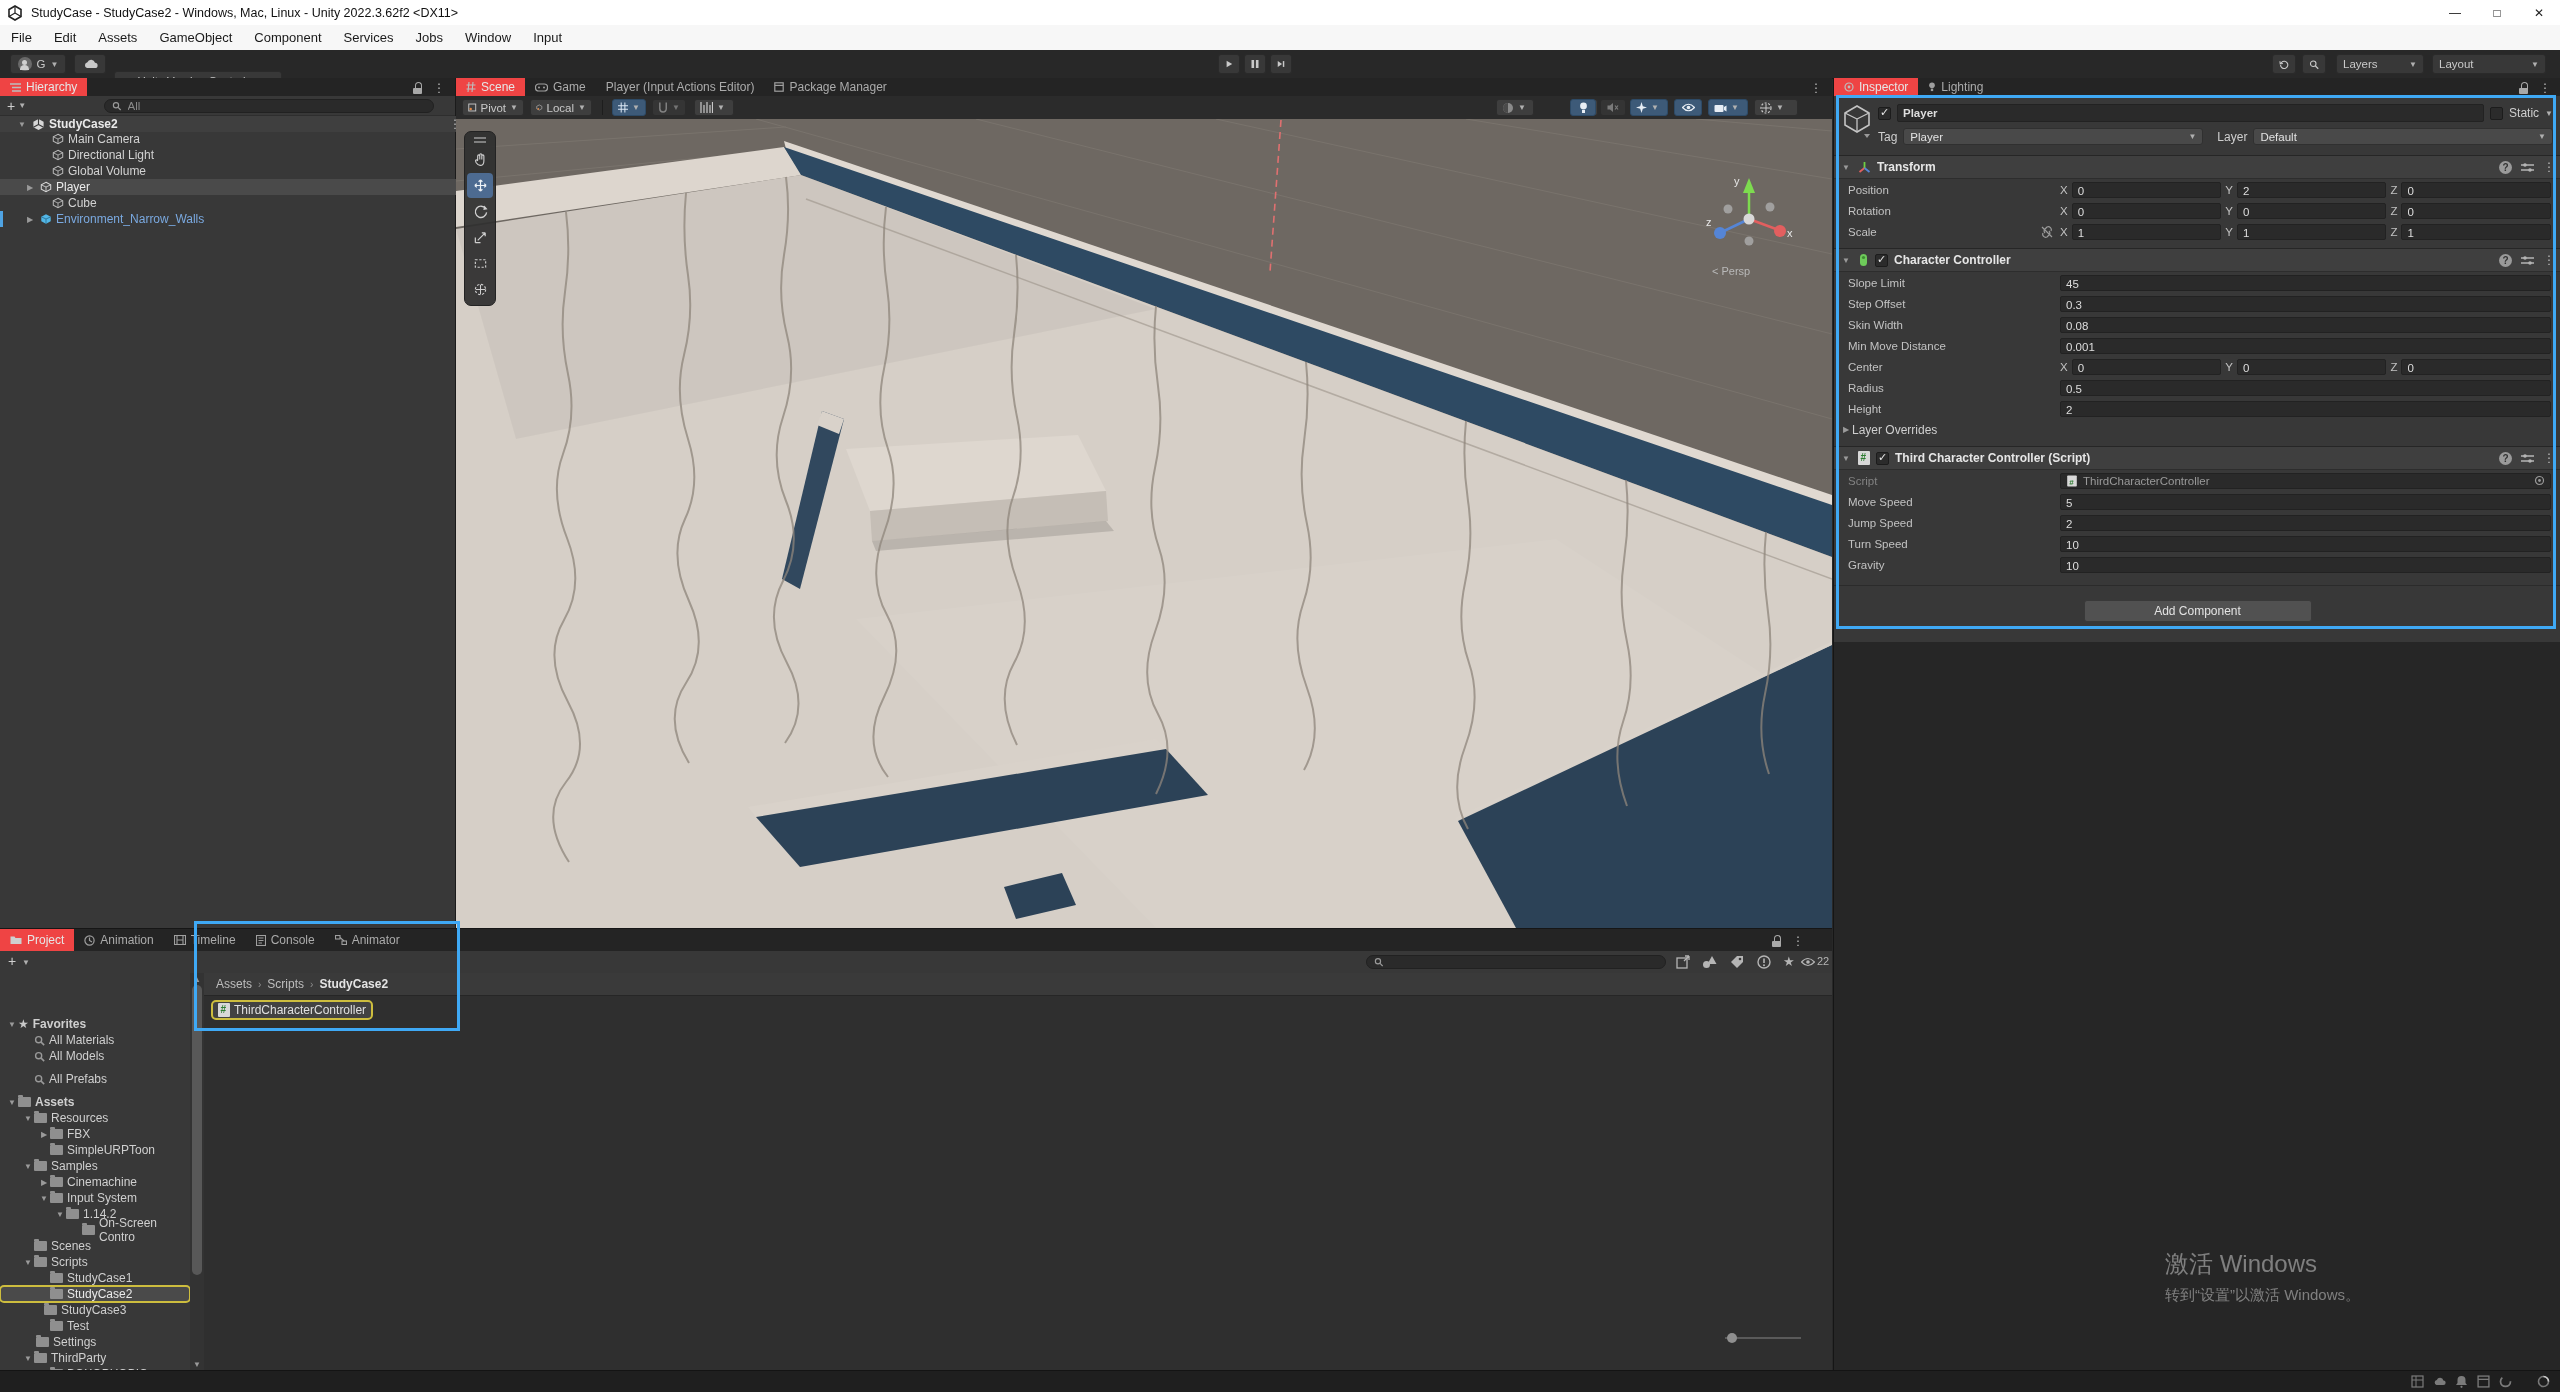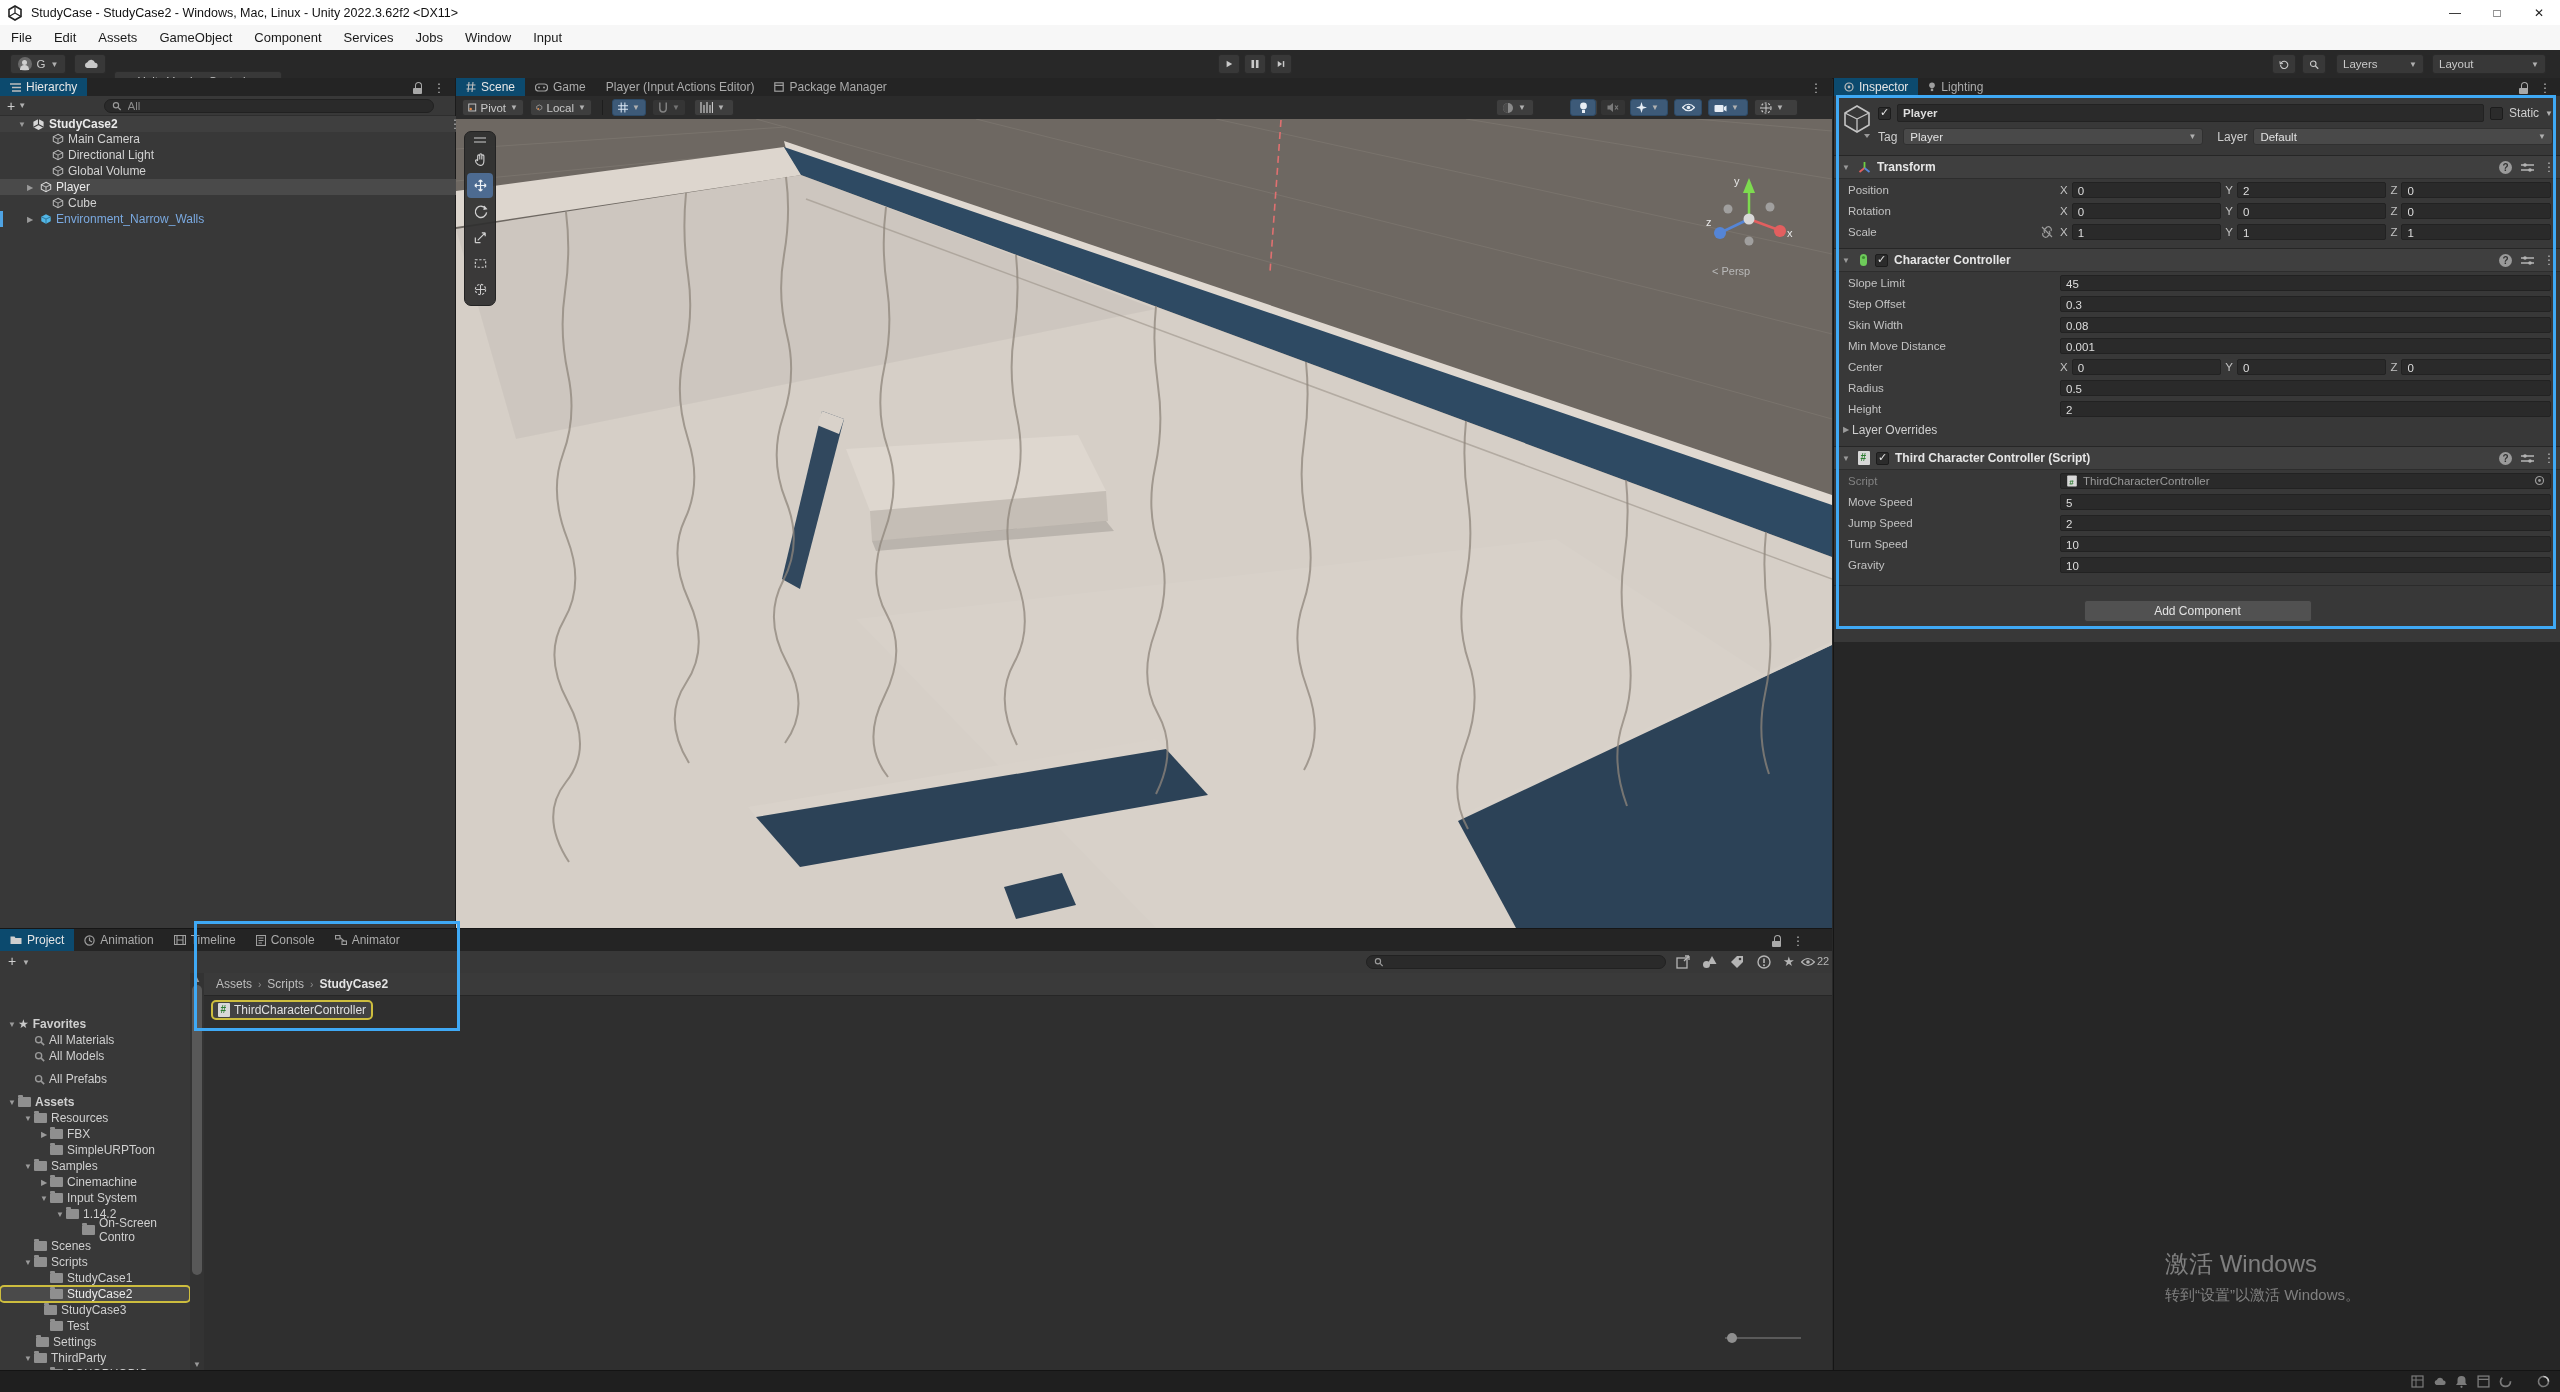--- a/index.html
+++ b/index.html
@@ -15,21 +15,21 @@
   
   #toolbar{left:0;top:50px;width:2560px;height:28px;background:#282828;border-bottom:1px solid #1a1a1a;}
   .tbtn{position:absolute;top:4px;height:20px;background:#383838;border:1px solid #2a2a2a;border-radius:3px;display:flex;align-items:center;justify-content:center;gap:5px;color:#c9c9c9;font-size:11.5px;padding:0 6px;box-sizing:border-box;}
   .caret{font-size:8px;color:#b0b0b0;}
   .avatar{width:14px;height:14px;border-radius:50%;background:#6a6a6a;position:relative;}
   .avatar::before{content:"";position:absolute;left:4.5px;top:2.5px;width:5px;height:5px;border-radius:50%;background:#cfcfcf;}
   .avatar::after{content:"";position:absolute;left:2.5px;top:8px;width:9px;height:5px;border-radius:5px 5px 0 0;background:#cfcfcf;}
   
   .tabbar{background:#242424;display:flex;align-items:stretch;}
   .tab{display:flex;align-items:center;gap:5px;padding:0 10px;color:#ababab;font-size:12px;}
-  .tab.active{background:#0c4a6e;color:#e6e6e6;}
+  .tab.active{background:#ef4444;color:#e6e6e6;}
   .panel-icons{position:absolute;display:flex;gap:10px;align-items:center;}
   .more{color:#bdbdbd;font-size:12px;letter-spacing:0;}
   .fld{background:#2a2a2a;border:1px solid #222;border-radius:2px;height:16px;line-height:16px;color:#dedede;padding:0 5px;font-size:11.5px;box-sizing:border-box;}
   .drop{background:#494949;border:1px solid #303030;border-radius:3px;height:17px;display:flex;align-items:center;color:#e2e2e2;font-size:11.5px;padding:0 6px;box-sizing:border-box;}
   .drop .caret{margin-left:auto;}
   .cb{width:13px;height:13px;background:#2b2b2b;border:1px solid #1c1c1c;border-radius:2px;position:relative;box-sizing:border-box;}
   .cb.checked::before{content:"✓";position:absolute;left:1px;top:-2px;color:#e8e8e8;font-size:11px;}
   .searchbox{background:#2a2a2a;border:1px solid #212121;border-radius:9px;display:flex;align-items:center;gap:4px;padding:0 7px;box-sizing:border-box;}
   .searchbox input{background:transparent;border:none;outline:none;color:#cfcfcf;font-size:11.5px;width:100%;font-family:"Liberation Sans",sans-serif;}
   .searchbox input::placeholder{color:#8b8b8b;}

